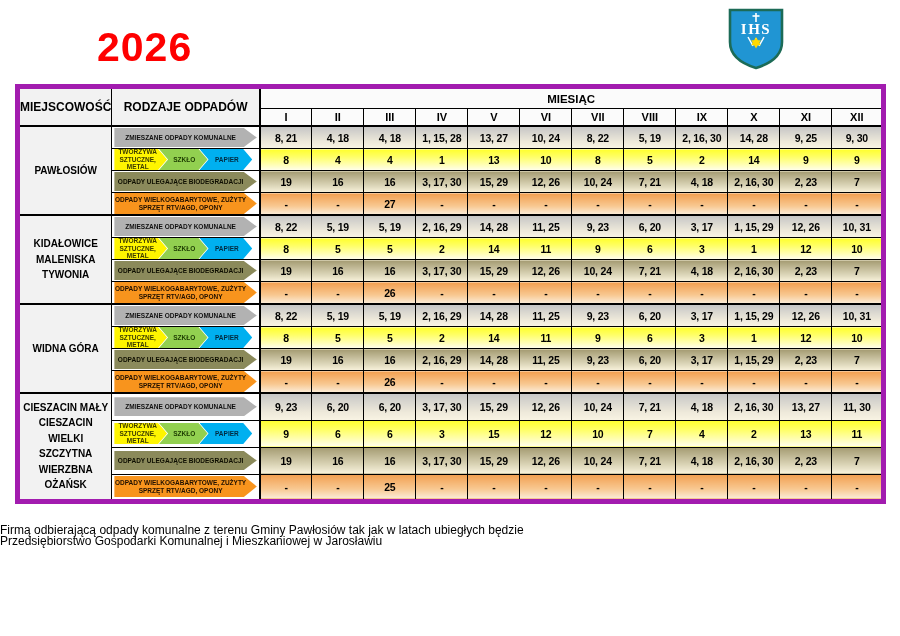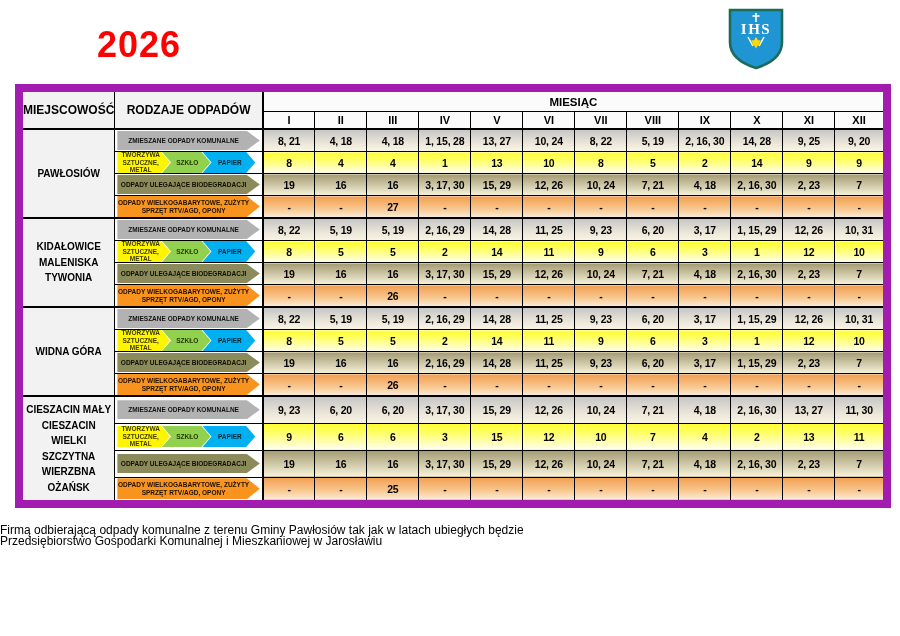--- a/index.html
+++ b/index.html
@@ -3,31 +3,31 @@
 <meta charset="utf-8">
 <style>
   html,body{margin:0;padding:0;}
   body{
     width:900px;height:636px;background:#ffffff;position:relative;
     font-family:"Liberation Sans", sans-serif;color:#000;overflow:hidden;
   }
   
   .year{
     position:absolute;left:97px;top:24px;
-    font-size:36px;font-weight:bold;letter-spacing:1px;color:#fe0000;
+    font-size:41px;font-weight:bold;letter-spacing:1px;color:#fe0000;
   }
   .title{
     position:absolute;left:190px;top:22px;width:470px;text-align:center;
     font-weight:bold;font-size:14px;line-height:1.5;letter-spacing:.2px;
   }
   .logo{position:absolute;left:727px;top:7px;width:58px;height:64px;}
   
   table.sched{
     position:absolute;left:15px;top:84px;border-collapse:collapse;table-layout:fixed;
-    border:8px solid #a21caf;
+    border:5px solid #a21caf;
   }
   .sched td,.sched th{border:1px solid #000;padding:0;overflow:hidden;}
   .sched th{font-weight:bold;}
   .hdr{background:#f2f2f2;font-size:12px;}
   .mh-top{background:#fbfbfb;font-size:11.5px;height:19px;}
   .mh{background:#fbfbfb;font-size:11px;height:16px;}
   .bl2{border-left:2px solid #000 !important;}
   tr.sec-top td{border-top:2px solid #000;margin-top:48px;}
   .loc{
     background:#f2f2f2;text-align:center;font-weight:bold;font-size:10px;line-height:1.55;
@@ -153,21 +153,21 @@
         <td class="d zmieszane">4, 18</td>
         <td class="d zmieszane">4, 18</td>
         <td class="d zmieszane">1, 15, 28</td>
         <td class="d zmieszane">13, 27</td>
         <td class="d zmieszane">10, 24</td>
         <td class="d zmieszane">8, 22</td>
         <td class="d zmieszane">5, 19</td>
         <td class="d zmieszane">2, 16, 30</td>
         <td class="d zmieszane">14, 28</td>
         <td class="d zmieszane">9, 25</td>
-        <td class="d zmieszane">9, 20</td>
+        <td class="d zmieszane">9, 30</td>
       </tr>
       <tr style="height: 21px;">
         <td class="labcell">
           <div class="chevwrap">
             <div class="chev ch1">TWORZYWA SZTUCZNE, METAL</div>
             <div class="chev ch2">SZKŁO</div>
             <div class="chev ch3">PAPIER</div>
           </div>
         </td>
         <td class="d segregowane bl2">8</td>

